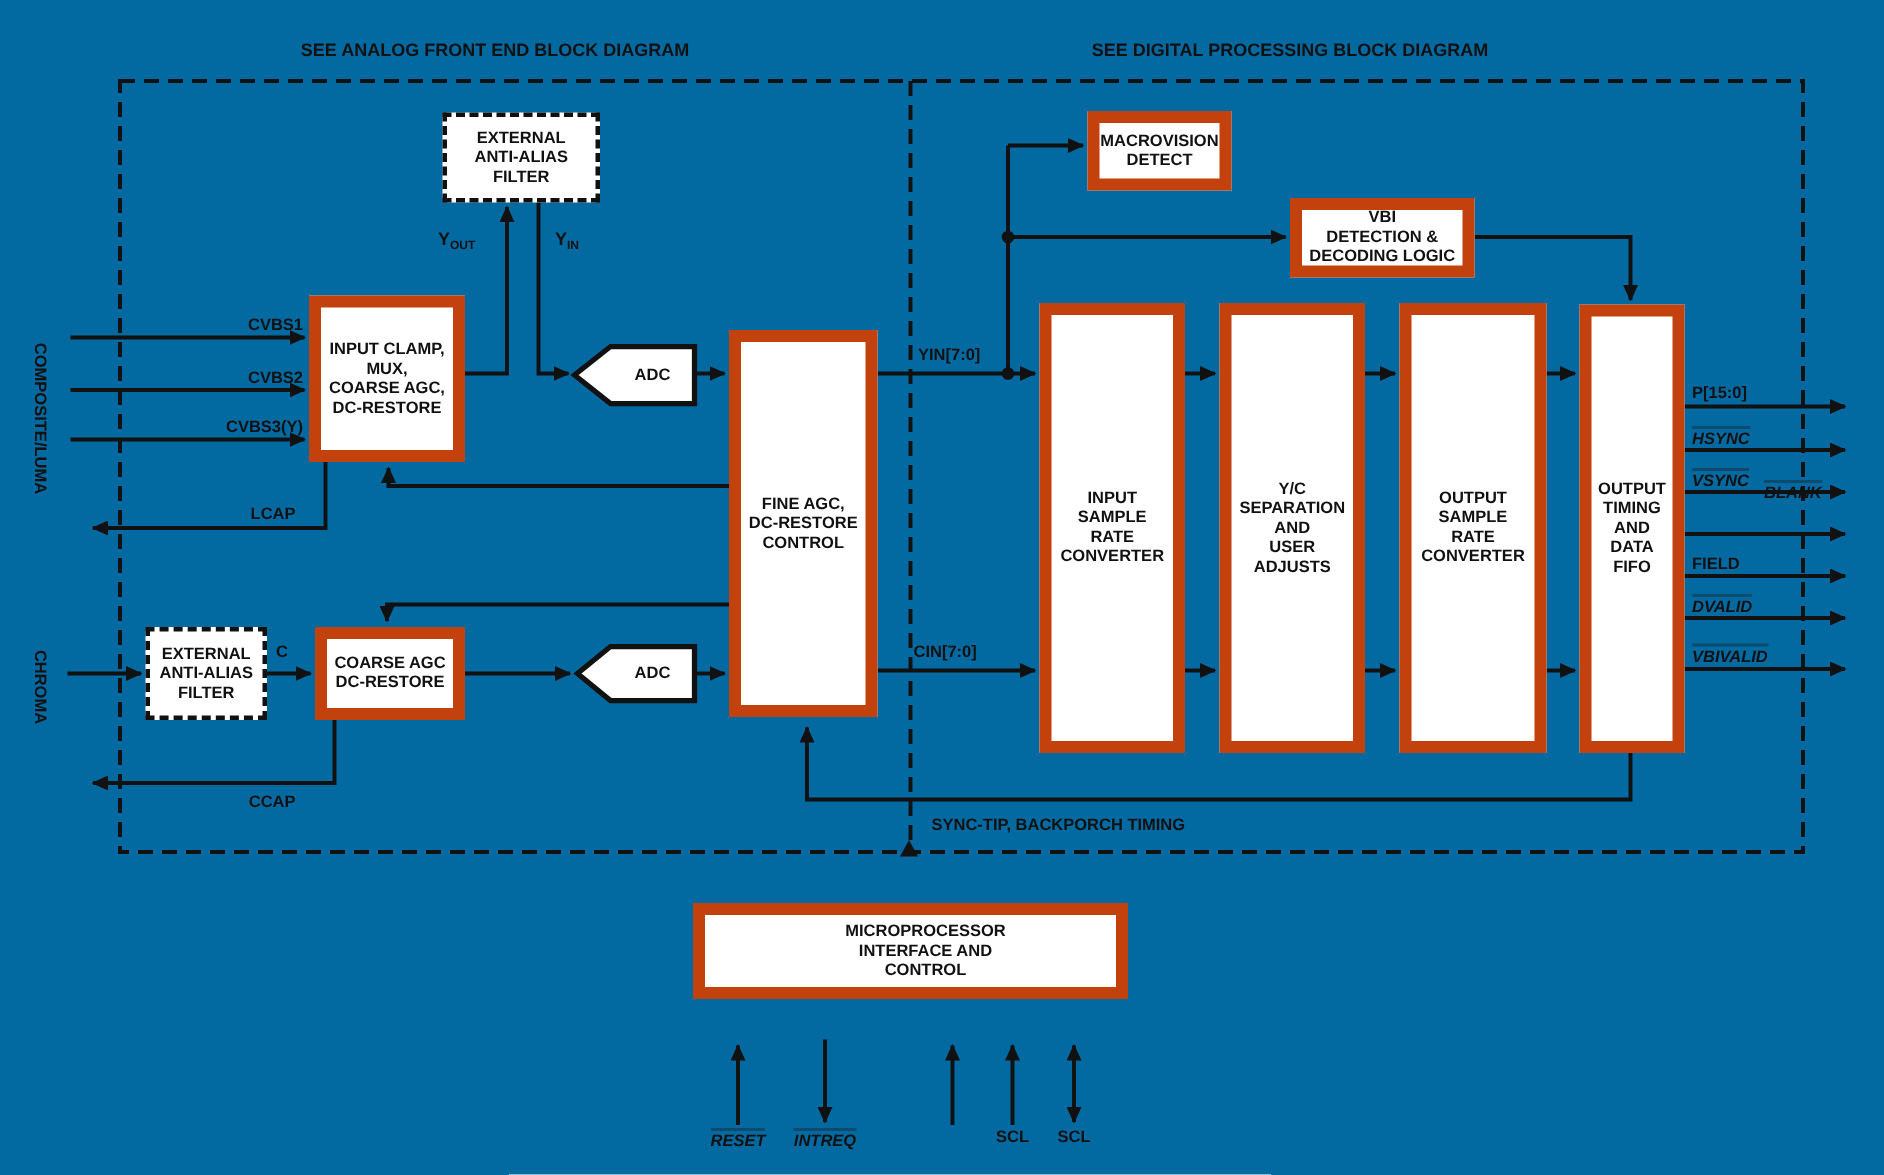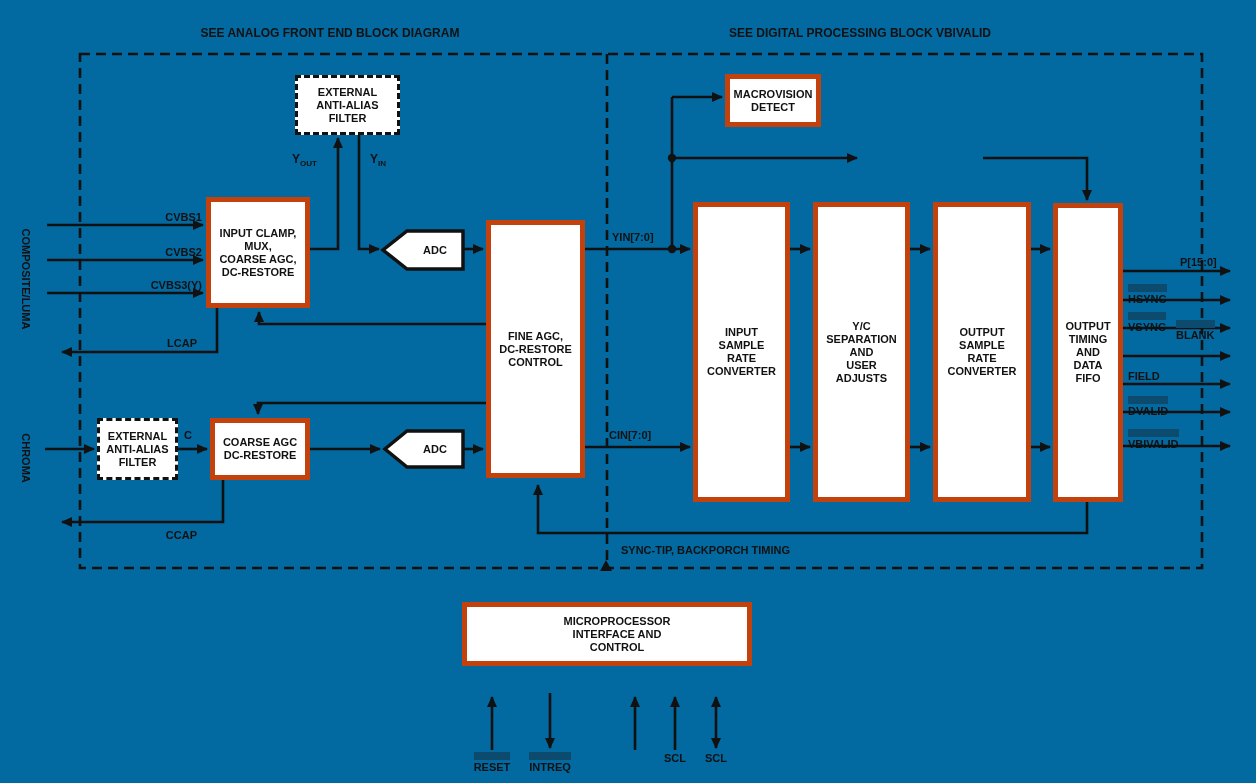--- a/index.html
+++ b/index.html
@@ -1,29 +1,29 @@
 <!DOCTYPE html>
 <html><head>
 <meta charset="utf-8">
 <style>
   html,body{margin:0;padding:0;background:#fff;}
   #stage{position:relative;width:1256px;height:783px;background:#0369a1;overflow:hidden;
          font-family:"Liberation Sans",sans-serif;color:#111;}
   #wires{position:absolute;left:0;top:0;width:1256px;height:783px;}
-  .blk{position:absolute;border:5px solid #c2410c;background:#fff;display:flex;
+  .blk{position:absolute;border:8px solid #c2410c;background:#fff;display:flex;
        align-items:center;justify-content:center;text-align:center;
        font:bold 11px/13px "Liberation Sans",sans-serif;white-space:pre-line;
        color:#111;box-sizing:border-box;z-index:2;}
   .dashedblk{border:3px dashed #111;}
   .lbl{position:absolute;font:bold 11px/13px "Liberation Sans",sans-serif;color:#111;z-index:3;white-space:nowrap;}
   .title{font:bold 12px/14px "Liberation Sans",sans-serif;text-align:center;}
   .r{text-align:right;}
   .c{text-align:center;}
   .rot{transform:rotate(90deg);transform-origin:center;text-align:center;}
-  .ov > span{display:inline-block;border-top:8px solid #0c4a6e;padding-top:1px;}
+  .ov > span{display:inline-block;border-top:2px solid #0c4a6e;padding-top:1px;font-style:italic;}
   .subtxt{font-size:8px;vertical-align:-3px;font-weight:bold;}
   .adc-txt{position:absolute;font:bold 11px/13px "Liberation Sans",sans-serif;
            display:flex;align-items:center;justify-content:center;z-index:3;}
 </style>
 </head>
 <body>
 
 <div id="stage">
 
   <svg id="wires" viewBox="0 0 1256 783" xmlns="http://www.w3.org/2000/svg">
@@ -97,21 +97,21 @@
     <circle cx="672" cy="249" r="4.2" fill="#111"></circle>
     <circle cx="672" cy="158" r="4.2" fill="#111"></circle>
 
     <g stroke="#111" stroke-width="3.5" fill="#fff" stroke-linejoin="miter">
       <polygon points="407,231 463,231 463,269 407,269 383,250"></polygon>
       <polygon points="407,431 463,431 463,467 407,467 385,449"></polygon>
     </g>
   </svg>
 
   <div class="lbl title" style="left:130px;top:26px;width:400px;">SEE ANALOG FRONT END BLOCK DIAGRAM</div>
-  <div class="lbl title" style="left:660px;top:26px;width:400px;">SEE DIGITAL PROCESSING BLOCK VBIVALID</div>
+  <div class="lbl title" style="left:660px;top:26px;width:400px;">SEE DIGITAL PROCESSING BLOCK DIAGRAM</div>
 
   <div class="lbl rot" style="left:-41px;top:271px;width:130px;height:16px;">COMPOSITE/LUMA</div>
   <div class="lbl rot" style="left:-41px;top:450px;width:130px;height:16px;">CHROMA</div>
 
   <div class="blk" style="left:206px;top:197px;width:104px;height:111px;">INPUT CLAMP,
 MUX,
 COARSE AGC,
 DC-RESTORE</div>
   <div class="blk dashedblk" style="left:295px;top:75px;width:105px;height:60px;">EXTERNAL
 ANTI-ALIAS
@@ -119,20 +119,23 @@
   <div class="blk" style="left:486px;top:220px;width:99px;height:258px;">FINE AGC,
 DC-RESTORE
 CONTROL</div>
   <div class="blk dashedblk" style="left:97px;top:418px;width:81px;height:62px;">EXTERNAL
 ANTI-ALIAS
 FILTER</div>
   <div class="blk" style="left:210px;top:418px;width:100px;height:62px;">COARSE AGC
 DC-RESTORE</div>
   <div class="blk" style="left:725px;top:74px;width:96px;height:53px;">MACROVISION
 DETECT</div>
+  <div class="blk" style="left:860px;top:132px;width:123px;height:53px;">VBI
+DETECTION &amp;
+DECODING LOGIC</div>
   <div class="blk" style="left:693px;top:202px;width:97px;height:300px;">INPUT
 SAMPLE
 RATE
 CONVERTER</div>
   <div class="blk" style="left:813px;top:202px;width:97px;height:300px;">Y/C
 SEPARATION
 AND
 USER
 ADJUSTS</div>
   <div class="blk" style="left:933px;top:202px;width:98px;height:300px;">OUTPUT
@@ -158,21 +161,21 @@
   <div class="lbl r" style="left:127px;top:505px;width:70px;margin-top:24px;">CCAP</div>
   <div class="lbl c" style="left:180px;top:429px;width:16px;">C</div>
 
   <div class="lbl" style="left:292px;top:153px;font-size:12px;"><span>Y</span><span class="subtxt">OUT</span></div>
   <div class="lbl" style="left:370px;top:153px;font-size:12px;"><span>Y</span><span class="subtxt">IN</span></div>
 
   <div class="lbl" style="left:612px;top:231px;">YIN[7:0]</div>
   <div class="lbl" style="left:609px;top:429px;">CIN[7:0]</div>
   <div class="lbl" style="left:621px;top:544px;">SYNC-TIP, BACKPORCH TIMING</div>
 
-  <div class="lbl" style="left:1180px;top:256px;"><span>P[15:0]</span></div>
+  <div class="lbl" style="left:1128px;top:256px;"><span>P[15:0]</span></div>
   <div class="lbl ov" style="left:1128px;top:284px;"><span>HSYNC</span></div>
   <div class="lbl ov" style="left:1128px;top:312px;"><span>VSYNC</span></div>
   <div class="lbl ov" style="left:1128px;top:320px;margin-left:48px;"><span>BLANK</span></div>
   <div class="lbl" style="left:1128px;top:370px;"><span>FIELD</span></div>
   <div class="lbl ov" style="left:1128px;top:396px;"><span>DVALID</span></div>
   <div class="lbl ov" style="left:1128px;top:429px;"><span>VBIVALID</span></div>
 
   <div class="lbl ov c" style="left:462px;top:752px;width:60px;"><span>RESET</span></div>
   <div class="lbl ov c" style="left:519px;top:752px;width:62px;"><span>INTREQ</span></div>
   <div class="lbl c" style="left:618px;top:752px;width:34px;margin-top:40px;"><span>SA</span></div>

